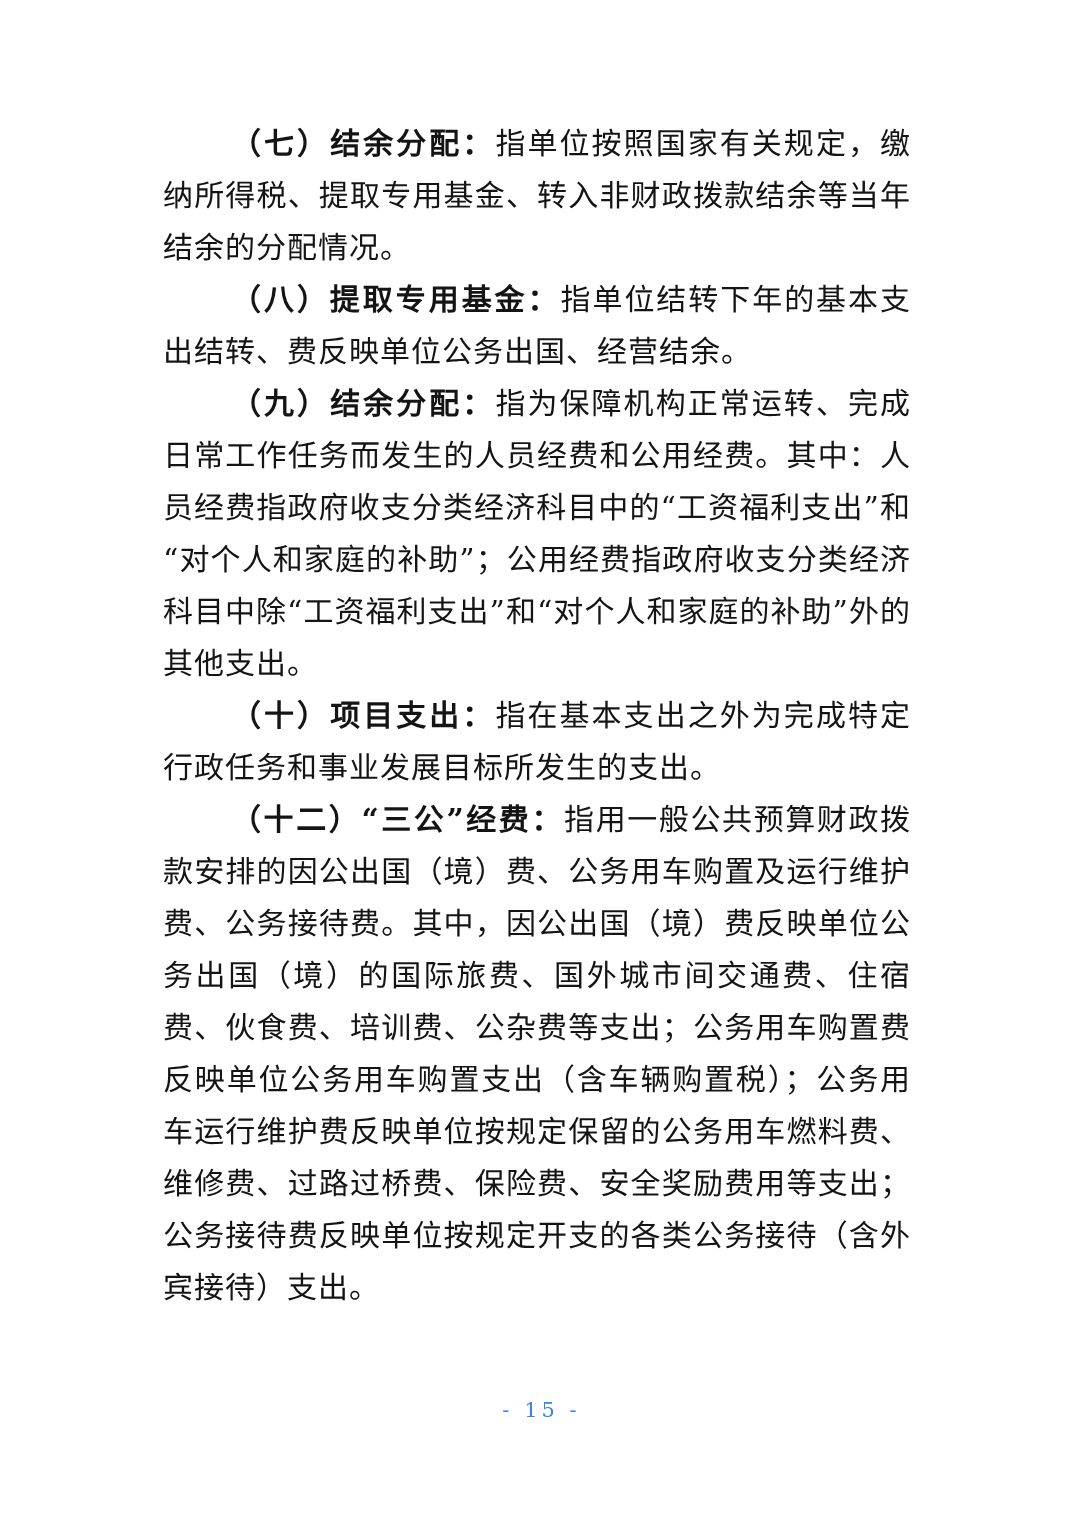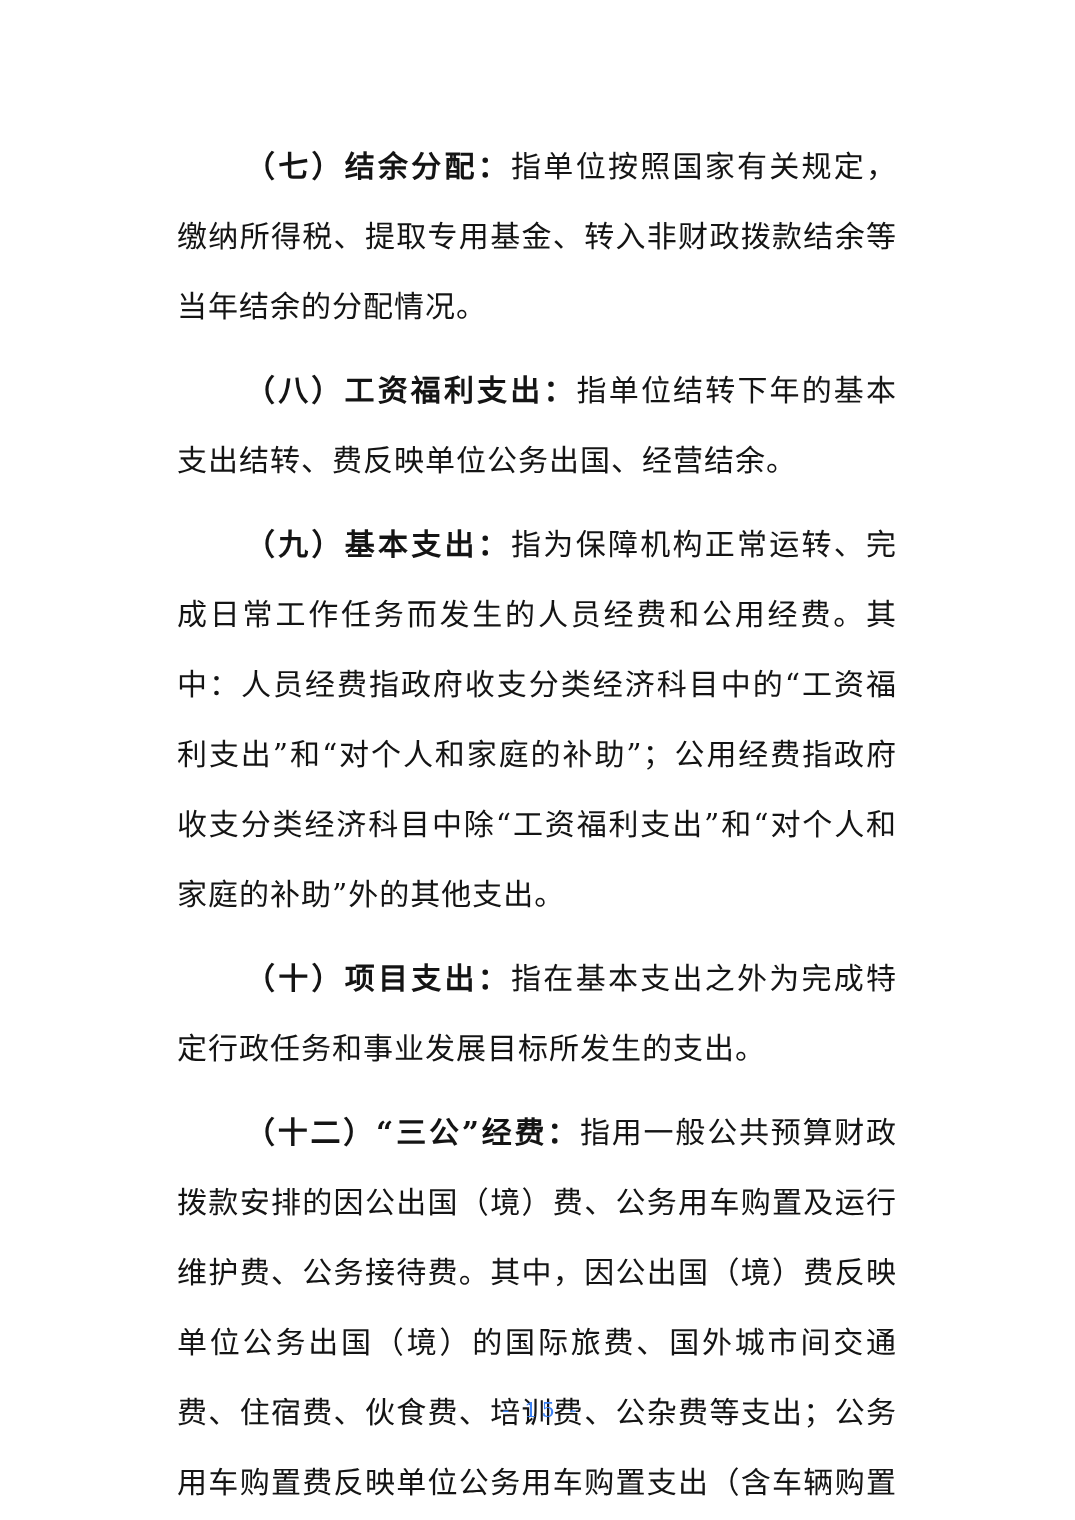--- a/index.html
+++ b/index.html
@@ -16,23 +16,23 @@
     font-family: "DejaVu Serif", "Liberation Serif", serif;
     color: #141414;
   }
   .content {
     position: absolute;
     left: 163px;
     top: 118px;
     width: 748px;
   }
   .para {
-    margin: 14px;
+    margin: 0;
     font-size: 30px;
-    line-height: 70px;
+    line-height: 52px;
     text-align: justify;
     text-justify: inter-ideograph;
     text-indent: 68px;
     letter-spacing: 1px;
     word-break: break-all;
   }
   .para .term {
     font-weight: bold;
     letter-spacing: 2px;
   }
@@ -49,23 +49,23 @@
   }
 </style>
 </head>
 <body>
 
 <div class="page">
   <div class="content">
 
     <p class="para"><span class="term">（七）结余分配：</span><span>指单位按照国家有关规定，缴纳所得税、提取专用基金、转入非财政拨款结余等当年结余的分配情况。</span></p>
 
-    <p class="para"><span class="term">（八）工资福利支出：</span><span>指单位结转下年的基本支出结转、费反映单位公务出国、经营结余。</span></p>
+    <p class="para"><span class="term">（八）提取专用基金：</span><span>指单位结转下年的基本支出结转、费反映单位公务出国、经营结余。</span></p>
 
-    <p class="para"><span class="term">（九）基本支出：</span><span>指为保障机构正常运转、完成日常工作任务而发生的人员经费和公用经费。其中：人员经费指政府收支分类经济科目中的“工资福利支出”和“对个人和家庭的补助”；公用经费指政府收支分类经济科目中除“工资福利支出”和“对个人和家庭的补助”外的其他支出。</span></p>
+    <p class="para"><span class="term">（九）结余分配：</span><span>指为保障机构正常运转、完成日常工作任务而发生的人员经费和公用经费。其中：人员经费指政府收支分类经济科目中的“工资福利支出”和“对个人和家庭的补助”；公用经费指政府收支分类经济科目中除“工资福利支出”和“对个人和家庭的补助”外的其他支出。</span></p>
 
     <p class="para"><span class="term">（十）项目支出：</span><span>指在基本支出之外为完成特定行政任务和事业发展目标所发生的支出。</span></p>
 
 
     <p class="para"><span class="term">（十二）“三公”经费：</span><span>指用一般公共预算财政拨款安排的因公出国（境）费、公务用车购置及运行维护费、公务接待费。其中，因公出国（境）费反映单位公务出国（境）的国际旅费、国外城市间交通费、住宿费、伙食费、培训费、公杂费等支出；公务用车购置费反映单位公务用车购置支出（含车辆购置税）；公务用车运行维护费反映单位按规定保留的公务用车燃料费、维修费、过路过桥费、保险费、安全奖励费用等支出；公务接待费反映单位按规定开支的各类公务接待（含外宾接待）支出。</span></p>
 
   </div>
 
   <div class="footer">- 15 -</div>
 </div>

